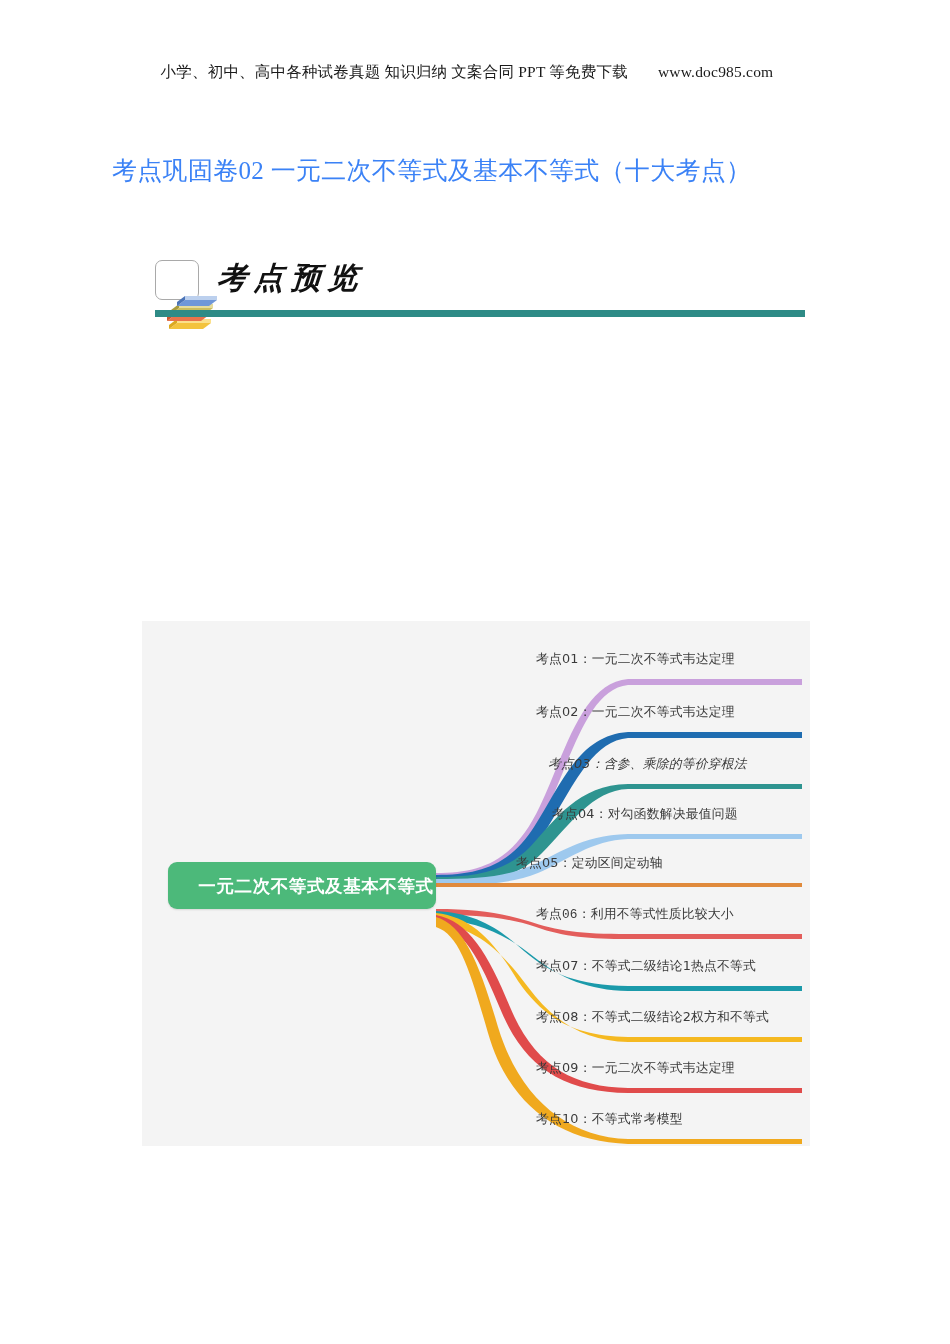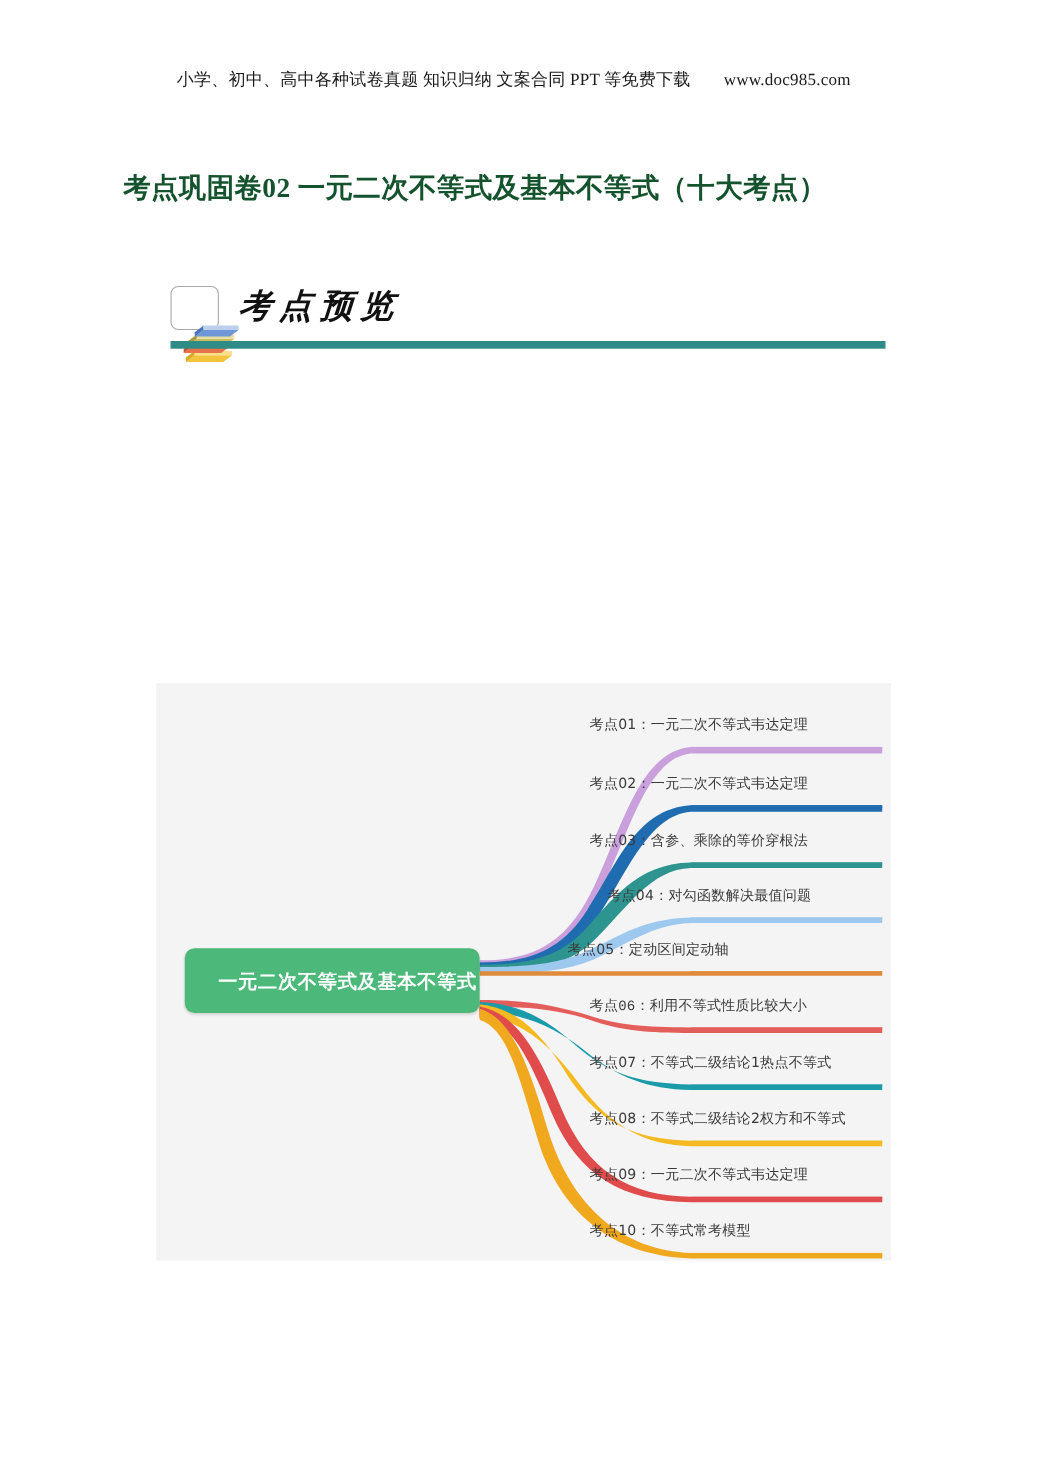--- a/index.html
+++ b/index.html
@@ -33,23 +33,23 @@
     font-family: "Liberation Serif", "DejaVu Serif", serif;
   }
 
   
   .doc-title {
     position: absolute;
     left: 112px;
     top: 154px;
     width: 760px;
     font-size: 25px;
-    font-weight: bold;
+    font-weight: normal;
     letter-spacing: 0.3px;
-    color: #14532d;
+    color: #3b82f6;
     white-space: nowrap;
     font-family: "Liberation Serif", "DejaVu Serif", serif;
   }
 
   
   .section-banner {
     position: absolute;
     left: 155px;
     top: 258px;
     width: 650px;
@@ -99,21 +99,21 @@
     height: 525px;
     background: #f4f4f4;
   }
   .mindmap svg { display: block; }
 
   .central-node {
     position: absolute;
     left: 26px;
     top: 241px;
     width: 268px;
-    height: 59px;
+    height: 47px;
     background: #4cb97a;
     border-radius: 9px;
     display: flex;
     align-items: center;
     justify-content: center;
     box-shadow: 0 1px 2px rgba(0,0,0,0.12);
     padding-left: 28px;
   }
   .central-node span {
     color: #ffffff;
@@ -205,21 +205,21 @@
     <rect x="486" y="467" width="174" height="2.0" fill="#e04b4b"></rect>
     <rect x="486" y="518" width="174" height="2.2" fill="#f0a91e"></rect>
   </svg>
 
   <div class="central-node">
     <span>一元二次不等式及基本不等式</span>
   </div>
 
   <div class="branch-label" style="left:394px; top:30px;">考点01：一元二次不等式韦达定理</div>
   <div class="branch-label" style="left:394px; top:83px;">考点02：一元二次不等式韦达定理</div>
-  <div class="branch-label" style="left:394px; top:135px;">考点03：含参、乘除的等价穿根法</div>
+  <div class="branch-label" style="left:406px; top:135px;font-style:italic;">考点03：含参、乘除的等价穿根法</div>
   <div class="branch-label" style="left:410px; top:185px;">考点04：对勾函数解决最值问题</div>
   <div class="branch-label" style="left:374px; top:234px;">考点05：定动区间定动轴</div>
   <div class="branch-label" style="left:394px; top:285px;font-family:Liberation Mono, monospace;">考点06：利用不等式性质比较大小</div>
   <div class="branch-label" style="left:394px; top:337px;">考点07：不等式二级结论1热点不等式</div>
   <div class="branch-label" style="left:394px; top:388px;">考点08：不等式二级结论2权方和不等式</div>
   <div class="branch-label" style="left:394px; top:439px;">考点09：一元二次不等式韦达定理</div>
   <div class="branch-label" style="left:394px; top:490px;">考点10：不等式常考模型</div>
 
 </div>
 

